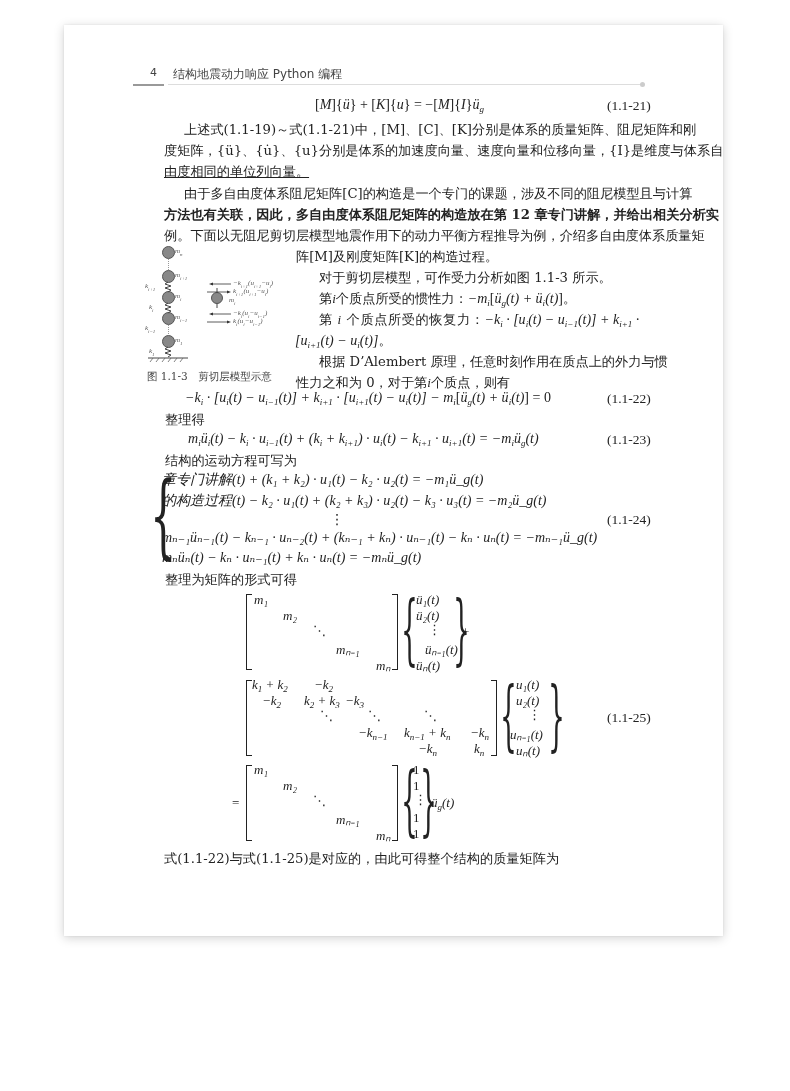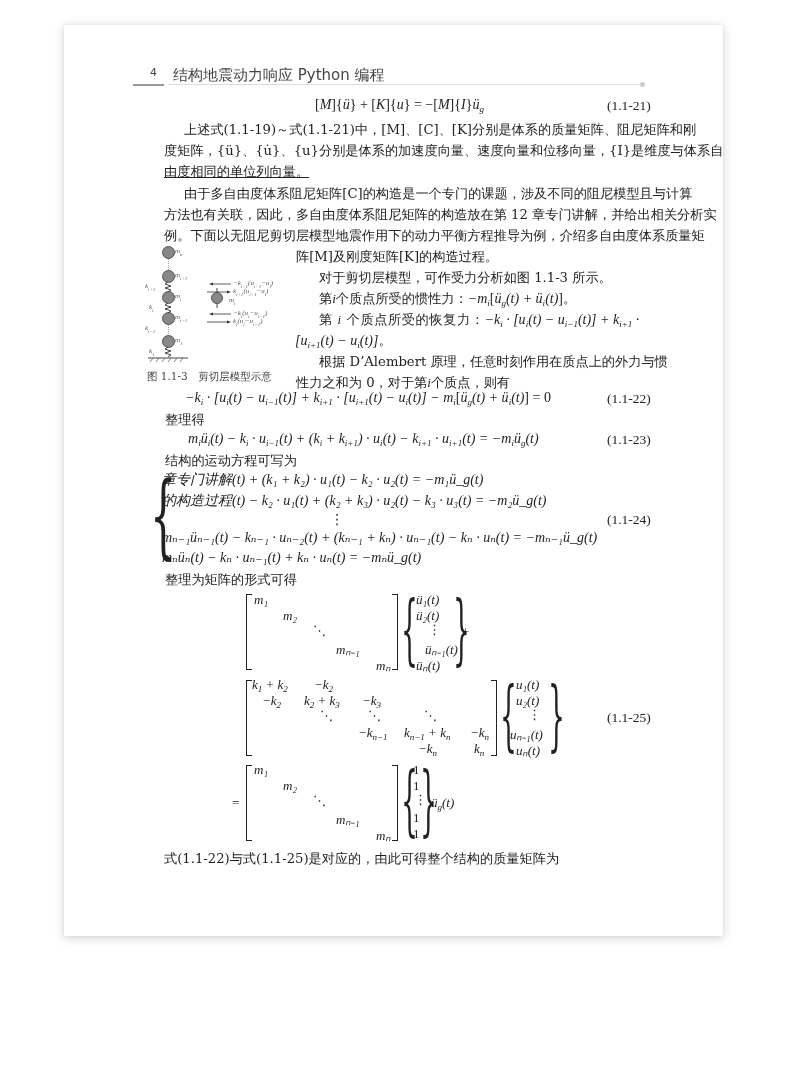--- a/index.html
+++ b/index.html
@@ -2,21 +2,21 @@
 <html><head>
 <meta charset="utf-8">
 <style>
   html, body { margin: 0; padding: 0; background: #ffffff; }
   body { width: 790px; height: 1091px; position: relative; overflow: hidden;
          font-family: "DejaVu Serif", "Liberation Serif", serif; color: #222; }
   .sheet { position: absolute; left: 64px; top: 25px; width: 659px; height: 911px;
            background: #fff; box-shadow: 0 2px 10px rgba(0,0,0,0.18), 0 0 2px rgba(0,0,0,0.08); }
   .abs { position: absolute; white-space: nowrap; }
   .hdr-num { left: 150px; top: 66px; font-family: "DejaVu Sans", sans-serif; font-size: 11px; color: #444; }
-  .hdr-title { left: 173px; top: 66px; font-family: "DejaVu Sans", sans-serif; font-size: 15px; color: #444; }
+  .hdr-title { left: 173px; top: 66px; font-family: "DejaVu Sans", sans-serif; font-size: 12px; color: #444; }
   .hdr-line-short { left: 133px; top: 84px; width: 31px; height: 2px; background: #999; }
   .hdr-line { left: 168px; top: 84px; width: 474px; height: 1px; background: #ddd; }
   .hdr-dot { left: 640px; top: 82px; width: 5px; height: 5px; border-radius: 50%; background: #ccc; }
   .txt { font-size: 13.2px; line-height: 21px; color: #222; }
   .math { font-family: "Liberation Serif", "DejaVu Serif", serif; font-size: 14px; font-style: italic; color: #222; }
   .math .r { font-style: normal; }
   .eqno { font-family: "Liberation Serif", serif; font-size: 13.5px; color: #222; }
   sub { font-size: 9px; vertical-align: -3px; }
   
   .fig { left: 143px; top: 244px; width: 140px; height: 120px; }
@@ -43,21 +43,21 @@
 <div class="abs math" style="left:315px;top:97px;text-align:center;">
   <span class="r">[</span>M<span class="r">]{</span>ü<span class="r">} + [</span>K<span class="r">]{</span>u<span class="r">} = −[</span>M<span class="r">]{</span>I<span class="r">}</span>ü<sub>g</sub>
 </div>
 <div class="abs eqno" style="left:607px;top:98px;">(1.1-21)</div>
 
 <div class="abs txt" style="left:184px;top:119px;">上述式(1.1-19)～式(1.1-21)中，[M]、[C]、[K]分别是体系的质量矩阵、阻尼矩阵和刚</div>
 <div class="abs txt" style="left:164px;top:140px;">度矩阵，{ü}、{u̇}、{u}分别是体系的加速度向量、速度向量和位移向量，{I}是维度与体系自</div>
 <div class="abs txt" style="left:164px;top:161px;text-decoration:underline;">由度相同的单位列向量。</div>
 
 <div class="abs txt" style="left:184px;top:183px;">由于多自由度体系阻尼矩阵[C]的构造是一个专门的课题，涉及不同的阻尼模型且与计算</div>
-<div class="abs txt" style="left:164px;top:204px;">方法也有关联，因此，多自由度体系阻尼矩阵的构造放在第 12 章专门讲解，并给出相关分析实</div>
+<div class="abs txt" style="left:164px;top:204px;font-weight:bold;">方法也有关联，因此，多自由度体系阻尼矩阵的构造放在第 12 章专门讲解，并给出相关分析实</div>
 <div class="abs txt" style="left:164px;top:225px;">例。下面以无阻尼剪切层模型地震作用下的动力平衡方程推导为例，介绍多自由度体系质量矩</div>
 <div class="abs txt" style="left:296px;top:246px;">阵[M]及刚度矩阵[K]的构造过程。</div>
 
 <div class="abs fig">
 
   <div style="position:absolute;left:25px;top:12px;width:0;height:20px;border-left:1px dotted #999;"></div>
   <div style="position:absolute;left:25px;top:70px;width:0;height:20px;border-left:1px dotted #999;"></div>
   <div class="mass" style="left:19px;top:2px;"></div>
   <div class="mass" style="left:19px;top:26px;"></div>
   <div class="mass" style="left:19px;top:47px;"></div>
@@ -158,21 +158,21 @@
 <div class="cell" style="left:425px;top:640px;">üₙ₋₁(t)</div>
 <div class="cell" style="left:416px;top:656px;">üₙ(t)</div>
 <div class="brace" style="left:453px;top:586px;font-size:76px;line-height:86px;transform:scaleX(0.35);transform-origin:left top;">}</div>
 <div class="cell" style="left:462px;top:624px;font-style:normal;">+</div>
 
 <div class="bracket-l" style="left:246px;top:680px;height:74px;"></div>
 <div class="cell" style="left:252px;top:677px;font-style:italic;">k<sub>1</sub> + k<sub>2</sub></div>
 <div class="cell" style="left:314px;top:677px;">−k<sub>2</sub></div>
 <div class="cell" style="left:262px;top:693px;">−k<sub>2</sub></div>
 <div class="cell" style="left:304px;top:693px;">k<sub>2</sub> + k<sub>3</sub></div>
-<div class="cell" style="left:362px;top:693px;">−k<sub>3</sub></div>
+<div class="cell" style="left:345px;top:693px;">−k<sub>3</sub></div>
 <div class="cell" style="left:320px;top:708px;font-style:normal;">⋱</div>
 <div class="cell" style="left:368px;top:708px;font-style:normal;">⋱</div>
 <div class="cell" style="left:424px;top:708px;font-style:normal;">⋱</div>
 <div class="cell" style="left:358px;top:725px;">−k<sub>n−1</sub></div>
 <div class="cell" style="left:404px;top:725px;">k<sub>n−1</sub> + k<sub>n</sub></div>
 <div class="cell" style="left:470px;top:725px;">−k<sub>n</sub></div>
 <div class="cell" style="left:418px;top:741px;">−k<sub>n</sub></div>
 <div class="cell" style="left:474px;top:741px;">k<sub>n</sub></div>
 <div class="bracket-r" style="left:491px;top:680px;height:74px;"></div>
 <div class="brace" style="left:500px;top:672px;font-size:76px;line-height:86px;transform:scaleX(0.35);transform-origin:left top;">{</div>

